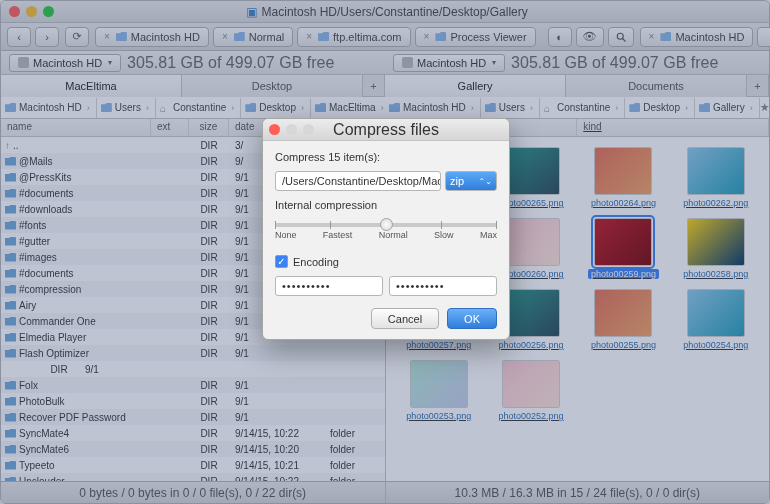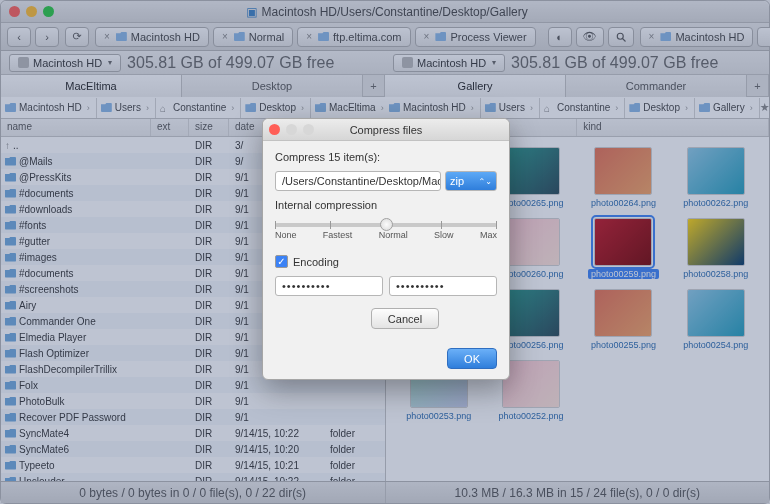--- a/index.html
+++ b/index.html
@@ -41,25 +41,25 @@
 .crumb { height:20px; display:flex; align-items:center; padding:0 4px; font-size:10px; color:#444; border-right:1px solid #d5d5d5; gap:3px; white-space:nowrap;}
 .crumb .ico { width:10px; height:10px; display:inline-block;}
 .ico.house::before { content:"⌂"; color:#888;}
 .ico.fld { background:#89b7e6; border-radius:1px; width:11px; height:9px; clip-path: polygon(0 15%, 40% 15%, 50% 0, 100% 0, 100% 100%, 0 100%);}
 .ico.up::before { content:"↑"; color:#888; font-size:10px;}
 .crumbs .star { width:20px; text-align:center; color:#888;}
 .crumbs .chev { color:#999; font-size:9px; padding:0 2px;}
 
 .panes { flex:1; display:flex; min-height:0; }
 .pane { flex:1; display:flex; flex-direction:column; border-right:1px solid #c5c5c5; min-height:0;}
-.pane:last-child { border-right:none;}
+.pane:last-child { border-right:none;text-decoration:underline;}
 
 .listhdr { height:18px; display:flex; background:linear-gradient(#f7f7f7,#ebebeb); border-bottom:1px solid #c9c9c9; font-size:10px; color:#555;}
 .listhdr .col { padding:2px 6px; border-right:1px solid #d8d8d8;}
-.c-name{width:150px;} .c-ext{width:38px;} .c-size{width:40px; text-align:left;} .c-date{width:95px;} .c-kind{flex:1;}
+.c-name{width:150px;} .c-ext{width:38px;} .c-size{width:40px; text-align:center;} .c-date{width:95px;} .c-kind{flex:1;}
 
 .listbody { flex:1; overflow:auto; background:#fff;}
 .row { height:16px; display:flex; align-items:center; font-size:10px; color:#333;}
 .row .c-name { display:flex; align-items:center; gap:3px; padding-left:4px; overflow:hidden; white-space:nowrap;}
 .row .c-ext, .row .c-size, .row .c-date, .row .c-kind { padding:0 6px; white-space:nowrap; overflow:hidden;}
 .row:nth-child(even){background:#f5f8fb;}
 .fico { width:11px; height:9px; background:#6fa8dc; border-radius:1px; display:inline-block; clip-path: polygon(0 18%, 40% 18%, 48% 0, 100% 0, 100% 100%, 0 100%);}
 
 .iconview { flex:1; overflow:auto; background:#fff; padding:10px;}
 .igrid { display:grid; grid-template-columns: repeat(4, 1fr); gap:10px 6px; }
@@ -71,41 +71,41 @@
 
 .statusbar { height:22px; display:flex; background:linear-gradient(#e9e9e9,#d6d6d6); border-top:1px solid #b5b5b5;}
 .statusbar .half { flex:1; display:flex; align-items:center; justify-content:center; font-size:12px; color:#555; border-right:1px solid #c5c5c5;}
 .statusbar .half:last-child{border-right:none;}
 
 
 .dimmer { position:absolute; inset:0; background:rgba(53,72,115,0.32); pointer-events:none; }
 .dialog { position:absolute; left:262px; top:118px; width:248px; background:#f1f1f1; border:1px solid #a6a6a6; border-radius:6px; box-shadow:0 10px 30px rgba(0,0,0,0.35); display:flex; flex-direction:column;}
 .dtitle { height:22px; background:linear-gradient(#ececec,#d6d6d6); border-bottom:1px solid #c2c2c2; display:flex; align-items:center; border-radius:6px 6px 0 0; position:relative;}
 .dtitle .traffic { margin-left:6px;}
-.dtitle .txt { position:absolute; left:0; right:0; text-align:center; font-size:11px; color:#333;}
+.dtitle .txt { position:absolute; left:0; right:0; text-align:center; font-size:16px; color:#333;}
 .dbody { padding:10px 12px; display:flex; flex-direction:column; gap:8px; font-size:11px; color:#333;}
 .dbody .label { font-size:11px;}
 .drow { display:flex; gap:4px; }
 .dinput { flex:1; height:20px; border:1px solid #b6b6b6; border-radius:3px; background:#fff; padding:0 6px; font-size:11px; color:#333; overflow:hidden; white-space:nowrap; display:flex; align-items:center;}
 .dselect { width:52px; height:20px; border:1px solid #b6b6b6; border-radius:3px; background:linear-gradient(#5da9f6,#2f7edb); color:#fff; display:flex; align-items:center; justify-content:space-between; padding:0 4px; font-size:11px;}
 .dselect::after { content:"⌃⌄"; font-size:8px; line-height:7px; white-space:pre;}
 .slider { height:28px; display:flex; flex-direction:column; gap:3px;}
 .slider .track { position:relative; height:4px; background:#c9c9c9; border-radius:2px; margin-top:4px;}
 .slider .ticks { position:absolute; inset:0; display:flex; justify-content:space-between;}
 .slider .ticks i { width:1px; height:8px; background:#999; position:relative; top:-2px;}
 .slider .knob { position:absolute; top:-5px; width:13px; height:13px; border-radius:50%; background:radial-gradient(#fbfbfb,#d9d9d9); border:1px solid #a0a0a0; left:calc(50% - 6px);}
 .slider .labels { display:flex; justify-content:space-between; font-size:9px; color:#555;text-align:right;}
 .chk { display:flex; align-items:center; gap:5px;}
 .chkbox { width:13px; height:13px; border:1px solid #9a9a9a; border-radius:2px; background:#3b82f6; display:flex; align-items:center; justify-content:center;}
 .chkbox::after { content:"✓"; color:#fff; font-size:10px; line-height:10px;}
 .pwrow { display:flex; gap:6px;}
 .pwrow .dinput { letter-spacing:1px;}
 .dbtns { display:flex; justify-content:flex-end; gap:8px; margin-top:4px;}
 .btn { height:21px; padding:0 16px; border-radius:4px; border:1px solid #b0b0b0; background:linear-gradient(#fdfdfd,#e3e3e3); font-size:11px; display:flex; align-items:center;}
-.btn.primary { background:linear-gradient(#6bb0f8,#2f7edb); color:#fff; border-color:#2f6ec0;margin-top:40px;}
+.btn.primary { background:linear-gradient(#6bb0f8,#2f7edb); color:#fff; border-color:#2f6ec0;}
 
 
 .art { flex:1; }
 .a0{background:linear-gradient(135deg,#e9c46a,#f4a261);}
 .a1{background:linear-gradient(135deg,#2a9d8f,#264653);}
 .a2{background:linear-gradient(135deg,#e76f51,#f4a261);}
 .a3{background:linear-gradient(135deg,#8ecae6,#219ebc);}
 .a4{background:linear-gradient(135deg,#b5ead7,#c7ceea);}
 .a5{background:linear-gradient(135deg,#ffcad4,#ffe5d9);}
 .a6{background:linear-gradient(135deg,#c1121f,#780000);}
@@ -195,21 +195,21 @@
   </div>
 
   <div class="tabstrip">
     <div class="half" id="tabstrip-left">
         <div class="ftab active">MacEltima</div>
         <div class="ftab">Desktop</div>
         <div class="plus">+</div>
       </div>
     <div class="half" id="tabstrip-right">
         <div class="ftab active">Gallery</div>
-        <div class="ftab">Commander</div>
+        <div class="ftab">Documents</div>
         <div class="plus">+</div>
       </div>
   </div>
 
   <div class="crumbs">
     <div class="half" id="crumbs-left">
         <div class="crumb">
           <span class="ico fld"></span>
           <span>Macintosh HD</span>
           <span class="chev">›</span>
@@ -360,21 +360,21 @@
               <span>#documents</span>
             </div>
             <div class="c-ext"></div>
             <div class="c-size">DIR</div>
             <div class="c-date">9/1</div>
             <div class="c-kind"></div>
           </div>
           <div class="row">
             <div class="c-name">
               <span class="fico"></span>
-              <span>#screenshots</span>
+              <span>#compression</span>
             </div>
             <div class="c-ext"></div>
             <div class="c-size">DIR</div>
             <div class="c-date">9/1</div>
             <div class="c-kind"></div>
           </div>
           <div class="row">
             <div class="c-name">
               <span class="fico"></span>
               <span>Airy</span>
@@ -408,24 +408,20 @@
             <div class="c-name">
               <span class="fico"></span>
               <span>Flash Optimizer</span>
             </div>
             <div class="c-ext"></div>
             <div class="c-size">DIR</div>
             <div class="c-date">9/1</div>
             <div class="c-kind"></div>
           </div>
           <div class="row">
-            <div class="c-name">
-              <span class="fico"></span>
-              <span>FlashDecompilerTrillix</span>
-            </div>
             <div class="c-ext"></div>
             <div class="c-size">DIR</div>
             <div class="c-date">9/1</div>
             <div class="c-kind"></div>
           </div>
           <div class="row">
             <div class="c-name">
               <span class="fico"></span>
               <span>Folx</span>
             </div>

